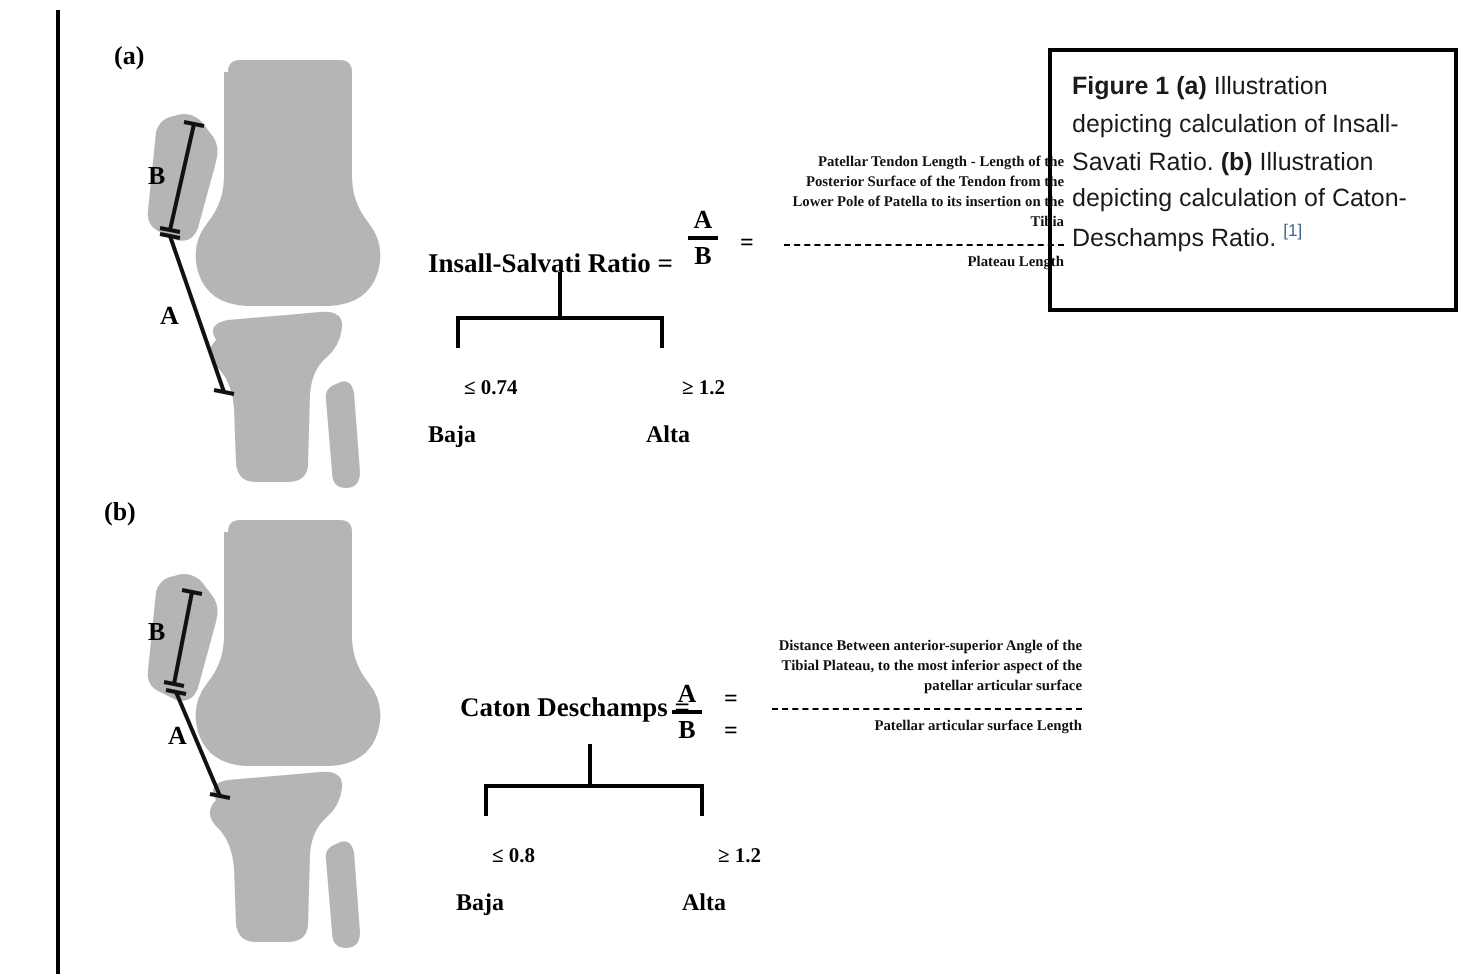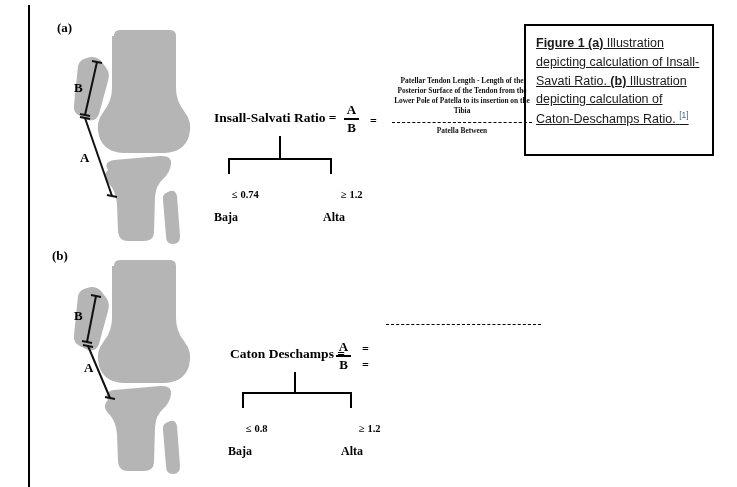--- a/index.html
+++ b/index.html
@@ -8,21 +8,21 @@
     width:737px; height:487px; position:relative; overflow:hidden;
     font-family:"Liberation Serif", serif; color:#000;
   }
   .abs { position:absolute; }
   .tag { font:bold 13px "Liberation Serif", serif; }
   .formula-name { font:bold 13.5px "Liberation Serif", serif; white-space:nowrap; }
   .frac { display:flex; flex-direction:column; align-items:center; }
   .frac-part { font:bold 13px "Liberation Serif", serif; line-height:1.1; }
   .frac-bar { width:15px; height:0; border-top:2px solid #000; margin:1px 0; }
   .eq { font:bold 12px "Liberation Serif", serif; }
-  .defblock { text-align:center; }
+  .defblock { text-align:right; }
   .def { font:bold 7.4px "Liberation Serif", serif; line-height:1.35; color:#111; }
   .dashes { border-top:1.5px dashed #000; margin:6px 0 3px 0; height:0; }
   .bracket-line { background:#000; }
   .class-label { font:bold 12px "Liberation Serif", serif;margin-top:36px; }
   .threshold { font:bold 10.5px "Liberation Serif", serif;margin-left:16px; }
   .caption-box {
     border:2px solid #000; padding:8px 10px;
     font:12.5px "Liberation Sans", sans-serif; line-height:1.5; color:#1a1a1a;
   }
   .caption-box b { font-weight:bold; }
@@ -45,34 +45,34 @@
   <line class="measure" x1="35" y1="34" x2="23" y2="87"></line>
   <line class="measure" x1="30" y1="33" x2="40" y2="35"></line>
   <line class="measure" x1="18" y1="86" x2="28" y2="88"></line>
   <line class="measure" x1="23" y1="90" x2="50" y2="168"></line>
   <line class="measure" x1="18" y1="89" x2="28" y2="91"></line>
   <line class="measure" x1="45" y1="167" x2="55" y2="169"></line>
   <text class="svg-label" x="12" y="64">B</text>
   <text class="svg-label" x="18" y="134">A</text>
 </svg>
 
-<div class="abs formula-name" style="left:214px; top:110px;">Insall-Salvati Ratio =</div>
+<div class="abs formula-name" style="left:214px; top:124px;">Insall-Salvati Ratio =</div>
 
 <div class="abs frac" style="left:344px; top:103px;">
   <span class="frac-part">A</span>
   <span class="frac-bar"></span>
   <span class="frac-part">B</span>
 </div>
 
 <div class="abs eq" style="left:370px; top:114px;">=</div>
 
 <div class="abs defblock" style="left:392px; top:76px; width:140px;">
   <div class="def">Patellar Tendon Length - Length of the Posterior Surface of the Tendon from the Lower Pole of Patella to its insertion on the Tibia</div>
   <div class="dashes"></div>
-  <div class="def">Patella Between</div>
+  <div class="def">Plateau Length</div>
 </div>
 
 <div class="abs bracket-line" style="left:279px; top:136px; width:2px; height:24px;"></div>
 <div class="abs bracket-line" style="left:228px; top:158px; width:104px; height:2px;"></div>
 <div class="abs bracket-line" style="left:228px; top:158px; width:2px; height:16px;"></div>
 <div class="abs bracket-line" style="left:330px; top:158px; width:2px; height:16px;"></div>
 <div class="abs class-label" style="left:214px; top:174px;">Baja</div>
 <div class="abs threshold" style="left:216px; top:189px;">≤ 0.74</div>
 <div class="abs class-label" style="left:323px; top:174px;">Alta</div>
 <div class="abs threshold" style="left:325px; top:189px;">≥ 1.2</div>
@@ -99,29 +99,31 @@
 <div class="abs frac" style="left:336px; top:340px;">
   <span class="frac-part">A</span>
   <span class="frac-bar"></span>
   <span class="frac-part">B</span>
 </div>
 
 <div class="abs eq" style="left:362px; top:342px;">=</div>
 <div class="abs eq" style="left:362px; top:358px;">=</div>
 
 <div class="abs defblock" style="left:386px; top:318px; width:155px;">
+  <div class="def">Distance Between anterior-superior Angle of the Tibial Plateau, to the most inferior aspect of the patellar articular surface</div>
   <div class="dashes"></div>
+  <div class="def">Patellar articular surface Length</div>
 </div>
 
 <div class="abs bracket-line" style="left:294px; top:372px; width:2px; height:22px;"></div>
 <div class="abs bracket-line" style="left:242px; top:392px; width:110px; height:2px;"></div>
 <div class="abs bracket-line" style="left:242px; top:392px; width:2px; height:16px;"></div>
 <div class="abs bracket-line" style="left:350px; top:392px; width:2px; height:16px;"></div>
 <div class="abs class-label" style="left:228px; top:408px;">Baja</div>
 <div class="abs threshold" style="left:230px; top:423px;">≤ 0.8</div>
 <div class="abs class-label" style="left:341px; top:408px;">Alta</div>
 <div class="abs threshold" style="left:343px; top:423px;">≥ 1.2</div>
 
-<div class="abs caption-box" style="left:524px; top:24px; width:190px; min-height:132px;text-decoration:underline;">
+<div class="abs caption-box" style="left:524px; top:24px; width:205px; min-height:132px;">
   <b>Figure 1</b>
   <b>(a)</b><span> Illustration depicting calculation of Insall-Savati Ratio. </span><b>(b)</b><span> Illustration depicting calculation of Caton-Deschamps Ratio.</span>
   <sup class="ref" style="color: rgb(68, 101, 138);">[1]</sup>
 </div>
 
 </body></html>

